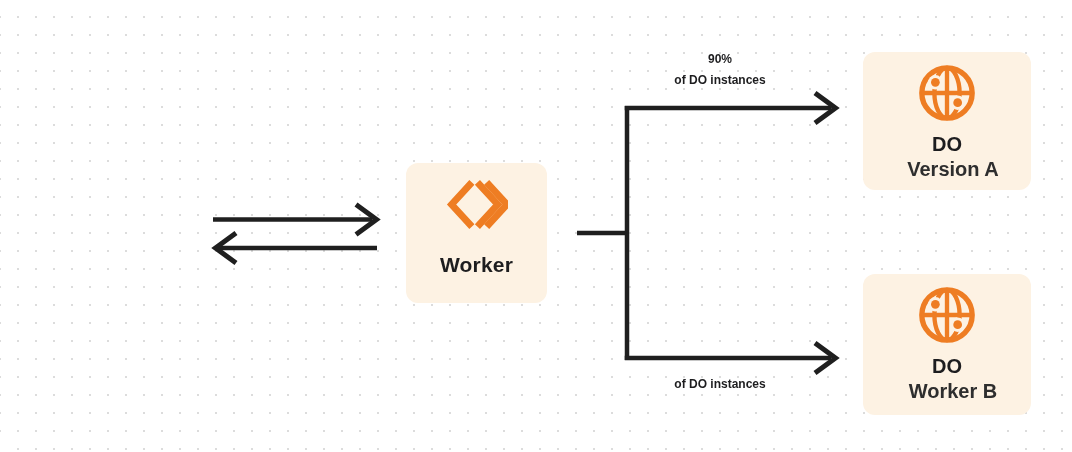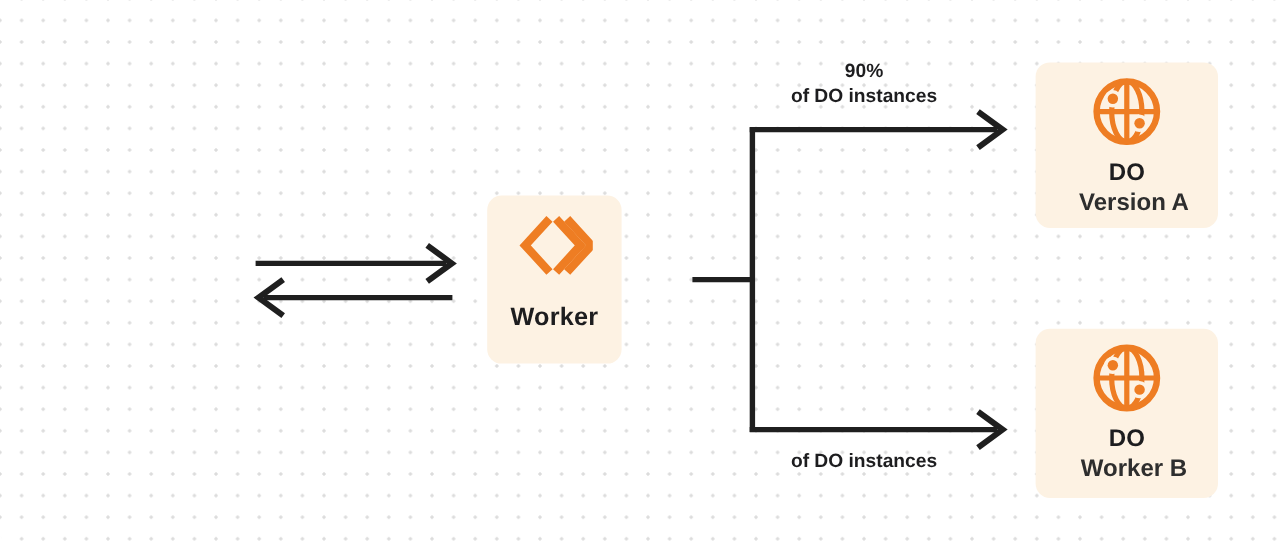--- a/index.html
+++ b/index.html
@@ -41,40 +41,40 @@
   .card{
     position:absolute;
     border-radius:12px;
     display:flex;
     flex-direction:column;
     align-items:center;
   }
   .card.gray{background:var(--gray,#f4f4f5);}
   .card.cream{background:var(--cream,#fdf2e3);}
   .client-card{left:42px;top:163px;width:143px;height:140px;justify-content:center;}
-  .worker-card{left:406px;top:163px;width:112px;height:140px;}
-  .do-card{width:152px;padding-top:10px;}
+  .worker-card{left:406px;top:163px;width:141px;height:140px;}
+  .do-card{width:168px;padding-top:10px;}
   .do-a-card{left:863px;top:52px;height:138px;}
   .do-b-card{left:863px;top:274px;height:141px;}
   .node-label{
     font-size:21px;font-weight:700;color:var(--text,#1d1d1f);
     letter-spacing:.2px;
   }
   .worker-icon{margin-top:12px;}
   .worker-card .node-label{margin-top:19px;}
   .w-stroke{stroke:var(--orange,#ee7d23);fill:none;stroke-width:7.5;stroke-linecap:butt;stroke-linejoin:miter;}
   .g-stroke{stroke:var(--orange,#ee7d23);fill:none;}
   .g-fill{fill:var(--orange,#ee7d23);}
   .g-halo{fill:var(--cream,#fdf2e3);}
   .do-title{font-size:20px;font-weight:700;color:var(--text,#1d1d1f);margin-top:9px;}
   .do-sub{font-size:20px;font-weight:700;color:var(--subtext,#2e2e2e);margin-top:2px;margin-left:12px;}
   .edge-label{
     position:absolute;left:610px;width:220px;
     text-align:center;
-    font-size:16px;font-weight:700;line-height:21px;
+    font-size:12px;font-weight:700;line-height:21px;
     color:var(--text,#1d1d1f);
   }
   .edge-label-top{top:49px;}
   .edge-label-bottom{top:374px;}
 </style>
 </head>
 <body>
 
 <div class="canvas">
 

